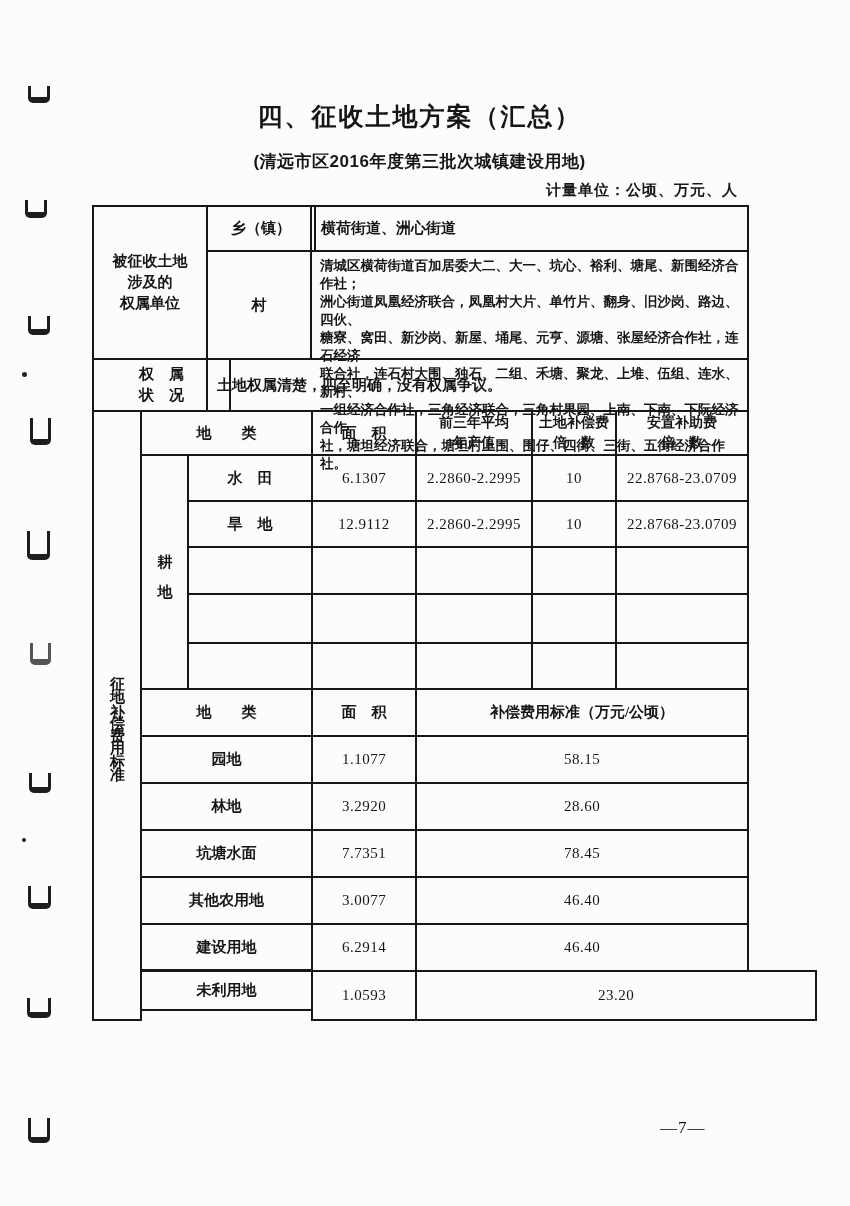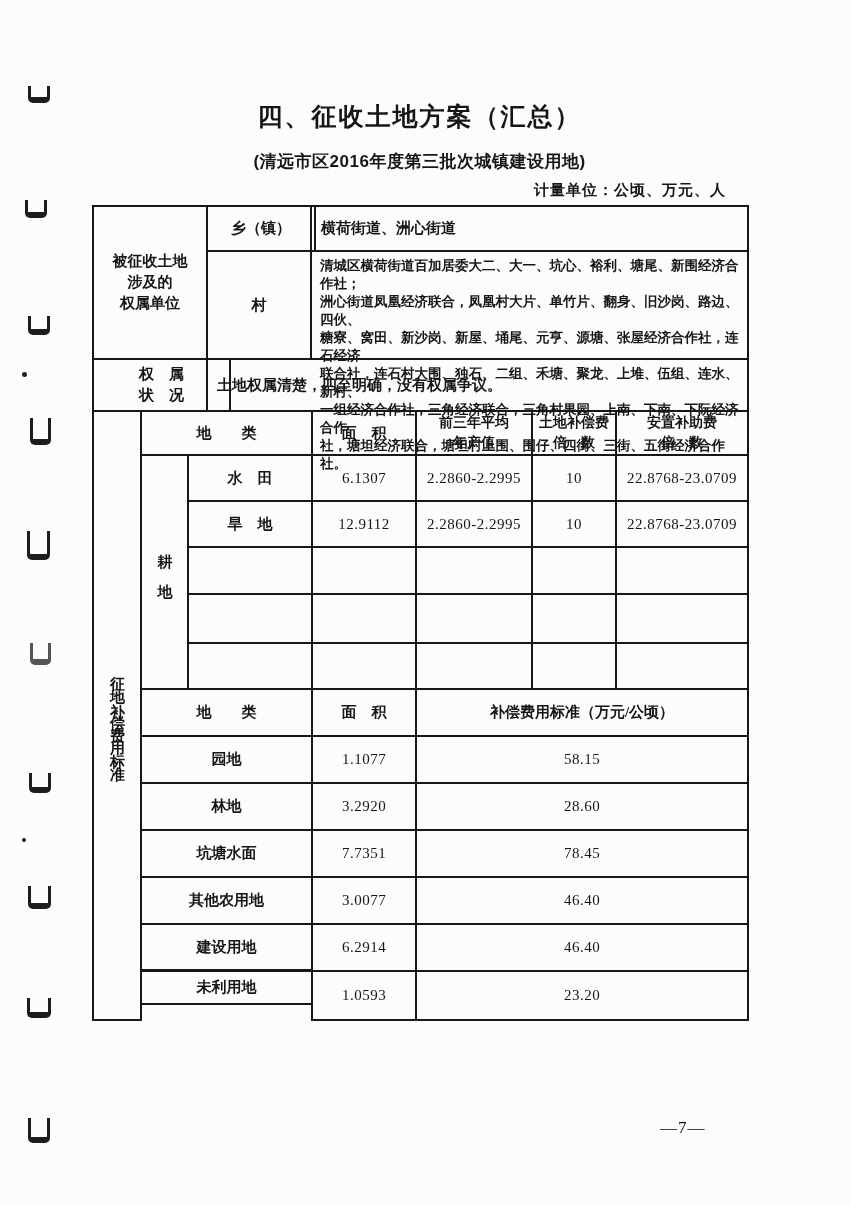--- a/index.html
+++ b/index.html
@@ -20,21 +20,21 @@
     font-family:"Liberation Sans", sans-serif;
     font-size:25px; font-weight:700; letter-spacing:2px;
   }
   .doc-subtitle{
     position:absolute; left:92px; top:150px; width:655px;
     text-align:center;
     font-family:"Liberation Sans", sans-serif;
     font-size:17px; font-weight:700; letter-spacing:0.5px;
   }
   .unit-note{
-    position:absolute; right:124px; top:181px;
+    position:absolute; right:112px; top:181px;
     font-size:15px; font-weight:700; letter-spacing:1px;
   }
   .page-number{
     position:absolute; left:660px; top:1118px;
     font-size:17px; font-weight:400; letter-spacing:1px;
   }
   
   .sheet{position:absolute; left:92px; top:205px; width:657px; height:816px;}
   .cell{
     position:absolute; box-sizing:border-box;
@@ -165,21 +165,21 @@
     <div class="cell num" style="left:323px;top:624px;width:334px;height:49px;">78.45</div>
 
     <div class="cell" style="left:48px;top:671px;width:173px;height:49px;">其他农用地</div>
     <div class="cell num" style="left:219px;top:671px;width:106px;height:49px;">3.0077</div>
     <div class="cell num" style="left:323px;top:671px;width:334px;height:49px;">46.40</div>
 
     <div class="cell" style="left:48px;top:718px;width:173px;height:48px;">建设用地</div>
     <div class="cell num" style="left:219px;top:718px;width:106px;height:49px;">6.2914</div>
     <div class="cell num" style="left:323px;top:718px;width:334px;height:49px;">46.40</div>
 
-    <div class="cell" style="left:48px;top:765px;width:173px;height:35px;">未利用地</div>
+    <div class="cell" style="left:48px;top:765px;width:173px;height:41px;">未利用地</div>
     <div class="cell num" style="left:219px;top:765px;width:106px;height:51px;">1.0593</div>
-    <div class="cell num" style="left:323px;top:765px;width:334px;height:51px;">23.20</div>
+    <div class="cell num" style="left:323px;top:765px;width:402px;height:51px;">23.20</div>
 
   </div>
 
   <div class="page-number">—7—</div>
 
 </div>
 
 </body></html>

